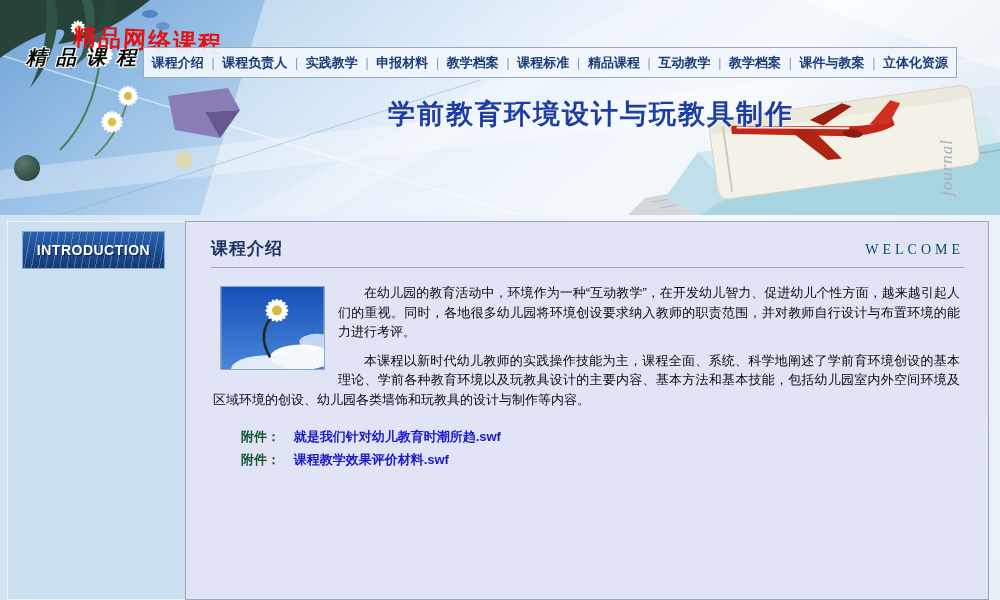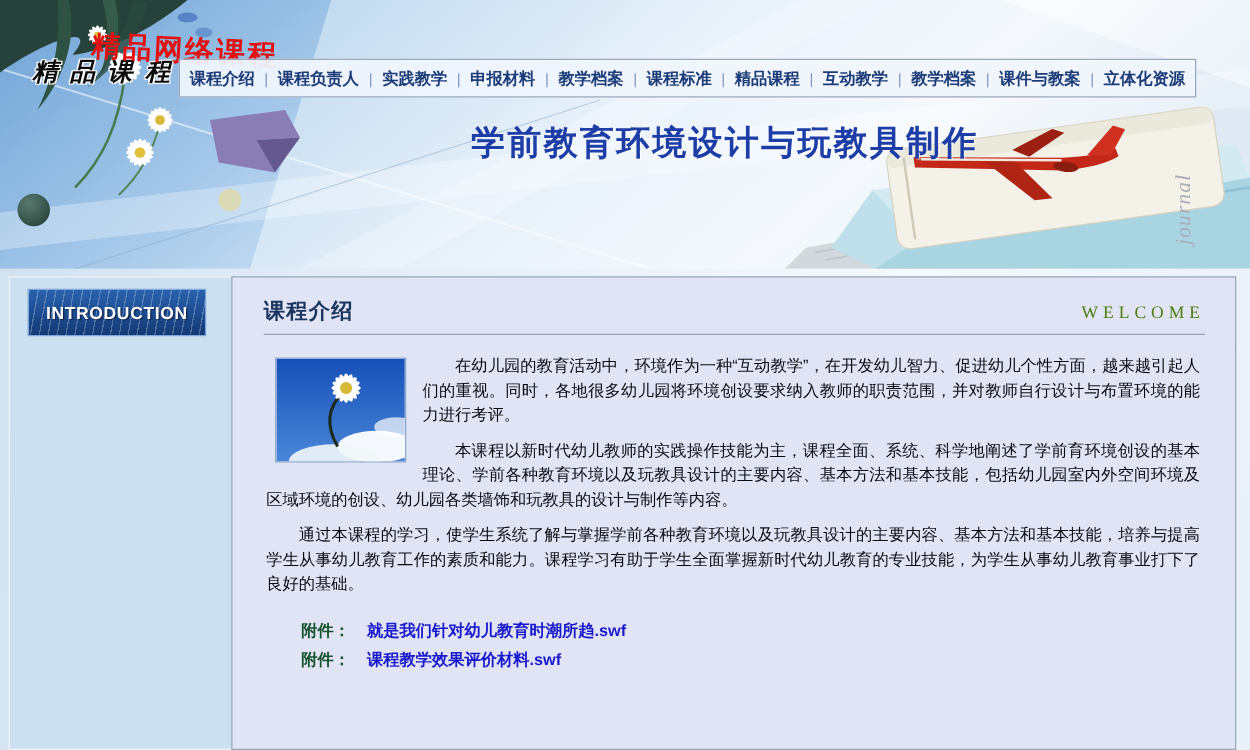--- a/index.html
+++ b/index.html
@@ -19,21 +19,21 @@
     font-size: 23px; font-weight: bold; color: #e31212; letter-spacing: 2px;
     transform: rotate(3deg); transform-origin: left top; }
 
   .nav { position: absolute; left: 143px; top: 47px; width: 814px; height: 31px;
     background: rgba(240,245,252,0.93); border: 1px solid #9aa8bc;
     display: flex; align-items: center; justify-content: space-evenly; }
   .nav-item { font-size: 13px; font-weight: bold; color: #1b3c78; cursor: pointer; white-space: nowrap; }
   .nav-sep { color: #7a96c2; font-size: 12px; }
   .nav-sep::before { content: "|"; }
 
-  .banner-title { position: absolute; left: 377px; top: 96px;
+  .banner-title { position: absolute; left: 388px; top: 96px;
     font-size: 27px; font-weight: bold; letter-spacing: 2px; color: #1c3ea6;
     text-shadow: 1px 1px 1px rgba(255,255,255,0.65); white-space: nowrap; }
 
   
   .sidebar { position: absolute; left: 7px; top: 221px; width: 189px; height: 379px;
     background: #cde0f2; border: 1px solid #eef6fc; }
   .intro-btn { position: absolute; left: 14px; top: 9px; width: 143px; height: 38px;
     color: #ffffff; font-size: 14px; font-weight: bold; letter-spacing: 0.5px;
     display: flex; align-items: center; justify-content: center; cursor: pointer;
     border: 1px solid #7fa8d8;
@@ -41,21 +41,21 @@
       repeating-linear-gradient(100deg, rgba(255,255,255,0.25) 0px, rgba(255,255,255,0.25) 1px, transparent 1px, transparent 7px),
       linear-gradient(180deg, #2a62ae 0%, #1c4b90 55%, #143a74 100%);
     text-shadow: 1px 1px 1px rgba(0,0,0,0.5); }
 
   .main { position: absolute; left: 185px; top: 221px; width: 804px; height: 379px;
     background: #e0e4f4; border: 1px solid #9aa6ba; }
   .head-row { display: flex; justify-content: space-between; align-items: baseline;
     padding: 15px 24px 0 25px; }
   .main-heading { font-size: 17px; font-weight: bold; color: #1a3560; letter-spacing: 1px; }
   .welcome { font-family: "Liberation Serif", "DejaVu Serif", serif;
-    font-size: 14px; color: #4d7c0f; letter-spacing: 4px; }
+    font-size: 14px; color: #0c4a6e; letter-spacing: 4px; }
   .head-rule { border: none; border-top: 1px solid #9aa6c4; margin: 7px 24px 0 25px; }
 
   .content { padding: 15px 28px 0 27px; font-size: 13px; line-height: 19.5px; color: #0a0a12; }
   .content p { text-indent: 2em; text-align: justify; margin-bottom: 9px; }
   .article-img { float: left; width: 105px; height: 84px; margin: 3px 13px 4px 7px;
     border: 1px solid #8aa8cc; display: block; }
 
   .attachments { margin: 16px 0 0 28px; font-size: 13px; }
   .attach-row { line-height: 23px; }
   .attach-label { font-weight: bold; color: #14532d; margin-right: 10px; }
@@ -251,21 +251,20 @@
             <use href="#petal2" transform="rotate(90)"></use>
           <use href="#petal2" transform="rotate(112)"></use>
             <use href="#petal2" transform="rotate(135)"></use>
           <use href="#petal2" transform="rotate(157)"></use>
           <circle r="5" fill="#d8b838"></circle>
         </g>
       </svg>
 
       <p>在幼儿园的教育活动中，环境作为一种“互动教学”，在开发幼儿智力、促进幼儿个性方面，越来越引起人们的重视。同时，各地很多幼儿园将环境创设要求纳入教师的职责范围，并对教师自行设计与布置环境的能力进行考评。</p>
       <p>本课程以新时代幼儿教师的实践操作技能为主，课程全面、系统、科学地阐述了学前育环境创设的基本理论、学前各种教育环境以及玩教具设计的主要内容、基本方法和基本技能，包括幼儿园室内外空间环境及区域环境的创设、幼儿园各类墙饰和玩教具的设计与制作等内容。</p>
-      <p>通过本课程的学习，使学生系统了解与掌握学前各种教育环境以及玩教具设计的主要内容、基本方法和基本技能，培养与提高学生从事幼儿教育工作的素质和能力。课程学习有助于学生全面掌握新时代幼儿教育的专业技能，为学生从事幼儿教育事业打下了良好的基础。</p>
 
       <div class="attachments">
         <div class="attach-row">
           <span class="attach-label">附件：</span>
           <a class="attach-link">就是我们针对幼儿教育时潮所趋.swf</a>
         </div>
         <div class="attach-row">
           <span class="attach-label">附件：</span>
           <a class="attach-link">课程教学效果评价材料.swf</a>
         </div>

